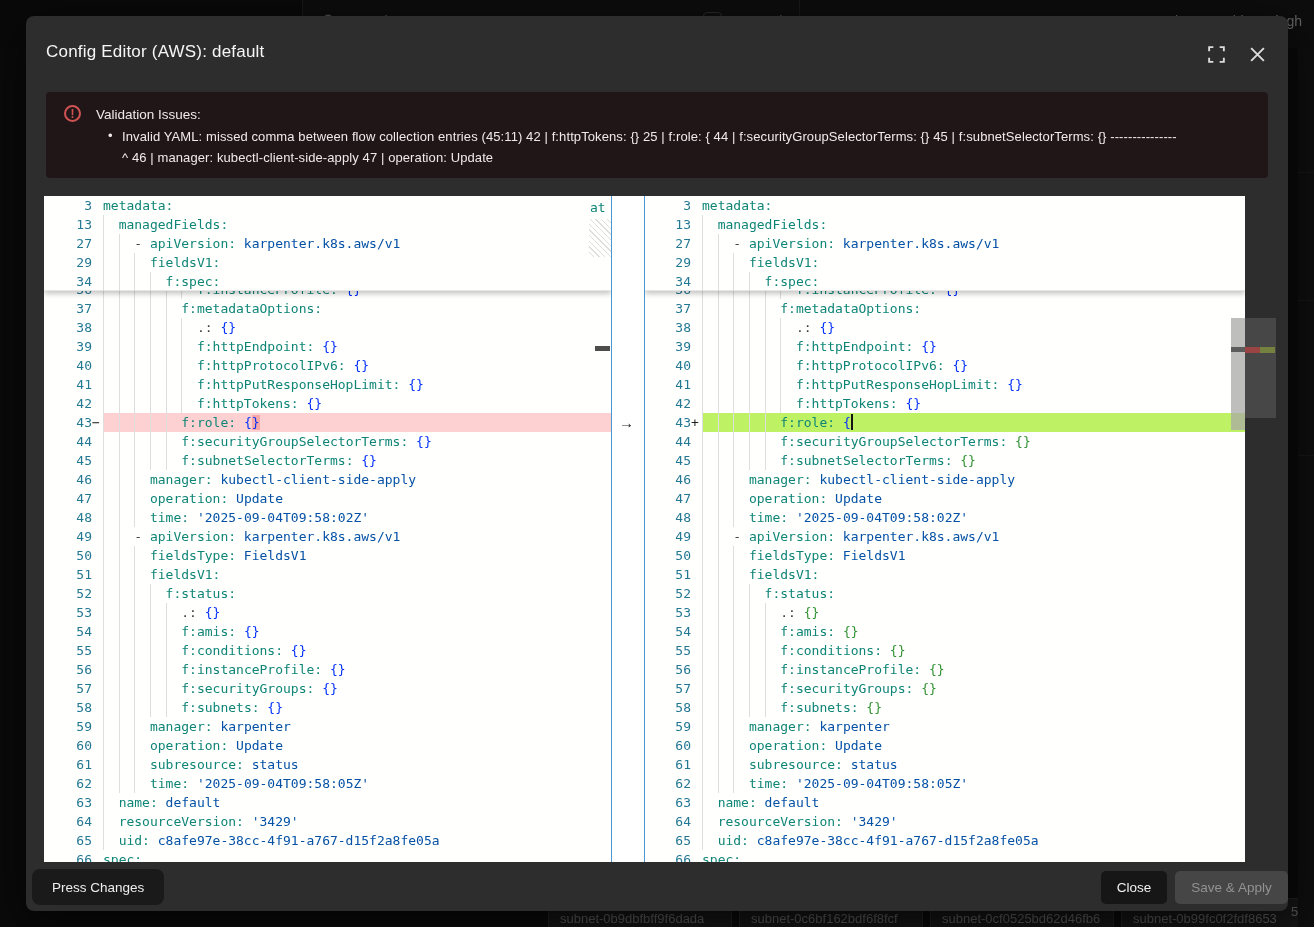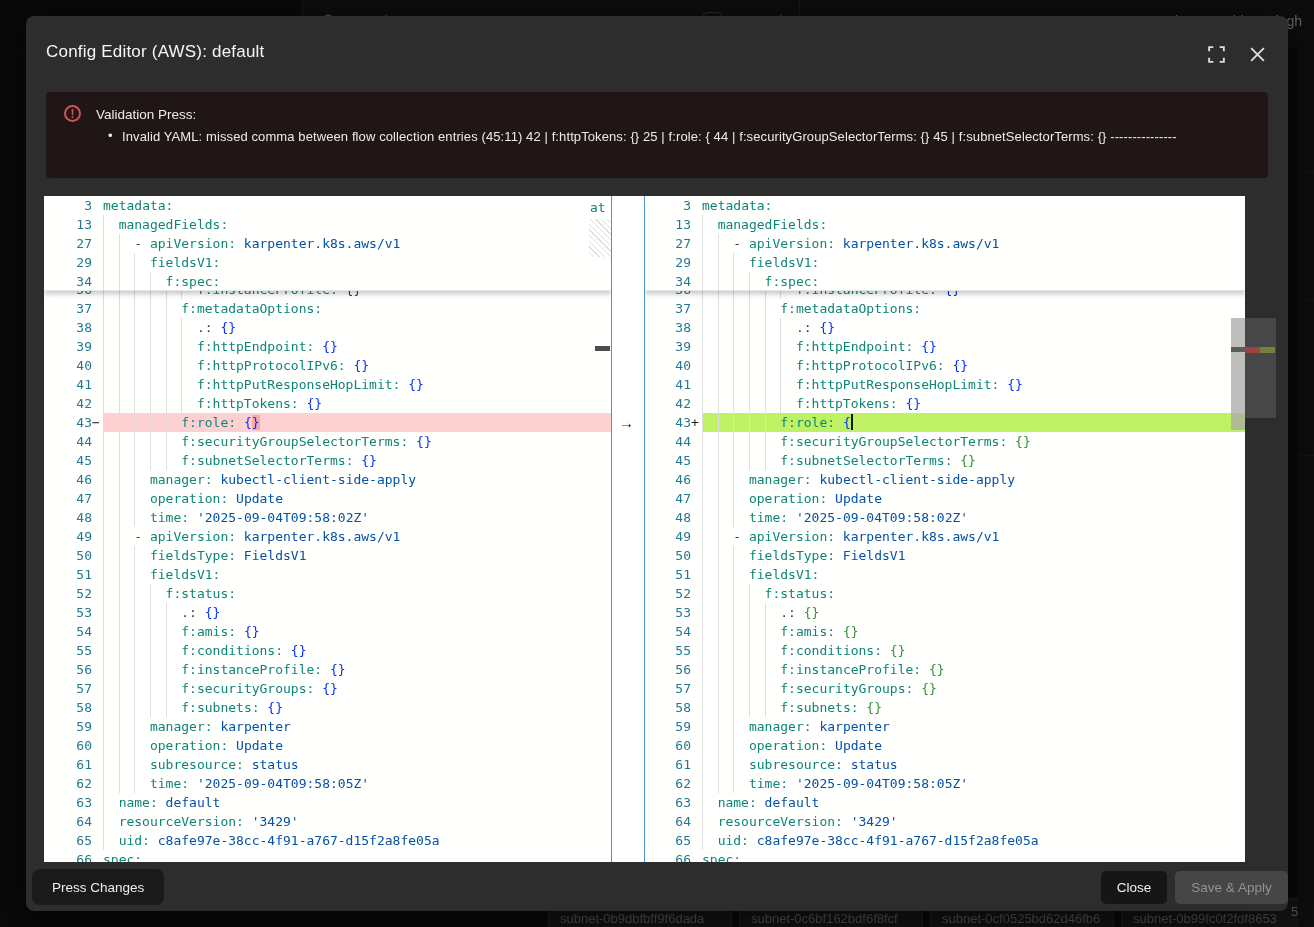--- a/index.html
+++ b/index.html
@@ -157,23 +157,24 @@
         </svg>
     </div>
     <div class="icon-btn btn-x">
       <svg width="17" height="17" viewBox="0 0 16 16">
           <path d="M2 2 L14 14 M14 2 L2 14" stroke="#dcdcdc" stroke-width="1.8"></path>
         </svg>
     </div>
 
     <div class="banner">
       <div class="b-icon">!</div>
-      <div class="b-head">Validation Press:</div>
+      <div class="b-head">Validation Issues:</div>
       <div class="b-bullet">•</div>
       <div class="b-line1">Invalid YAML: missed comma between flow collection entries (45:11) 42 | f:httpTokens: {} 25 | f:role: { 44 | f:securityGroupSelectorTerms: {} 45 | f:subnetSelectorTerms: {} ---------------</div>
+      <div class="b-line2">^ 46 | manager: kubectl-client-side-apply 47 | operation: Update</div>
     </div>
 
     <div class="editor">
       <div class="pane l" id="pane-l">
         <div class="lines">
             <div class="sliver">
               <div class="row"><span class="ln">36</span><span class="mk"></span><span class="code"><span class="indent" style="width: 12ch;"></span><span class="tk">f:instanceProfile:</span><span class="tb"> {}</span></span></div>
             </div>
             <div class="row"><span class="ln">37</span><span class="mk"></span><span class="code"><span class="indent" style="width: 10ch;"></span><span class="tk">f:metadataOptions:</span></span></div>
             <div class="row"><span class="ln">38</span><span class="mk"></span><span class="code"><span class="indent" style="width: 12ch;"></span><span class="tp">.:</span><span class="tb"> {}</span></span></div>

